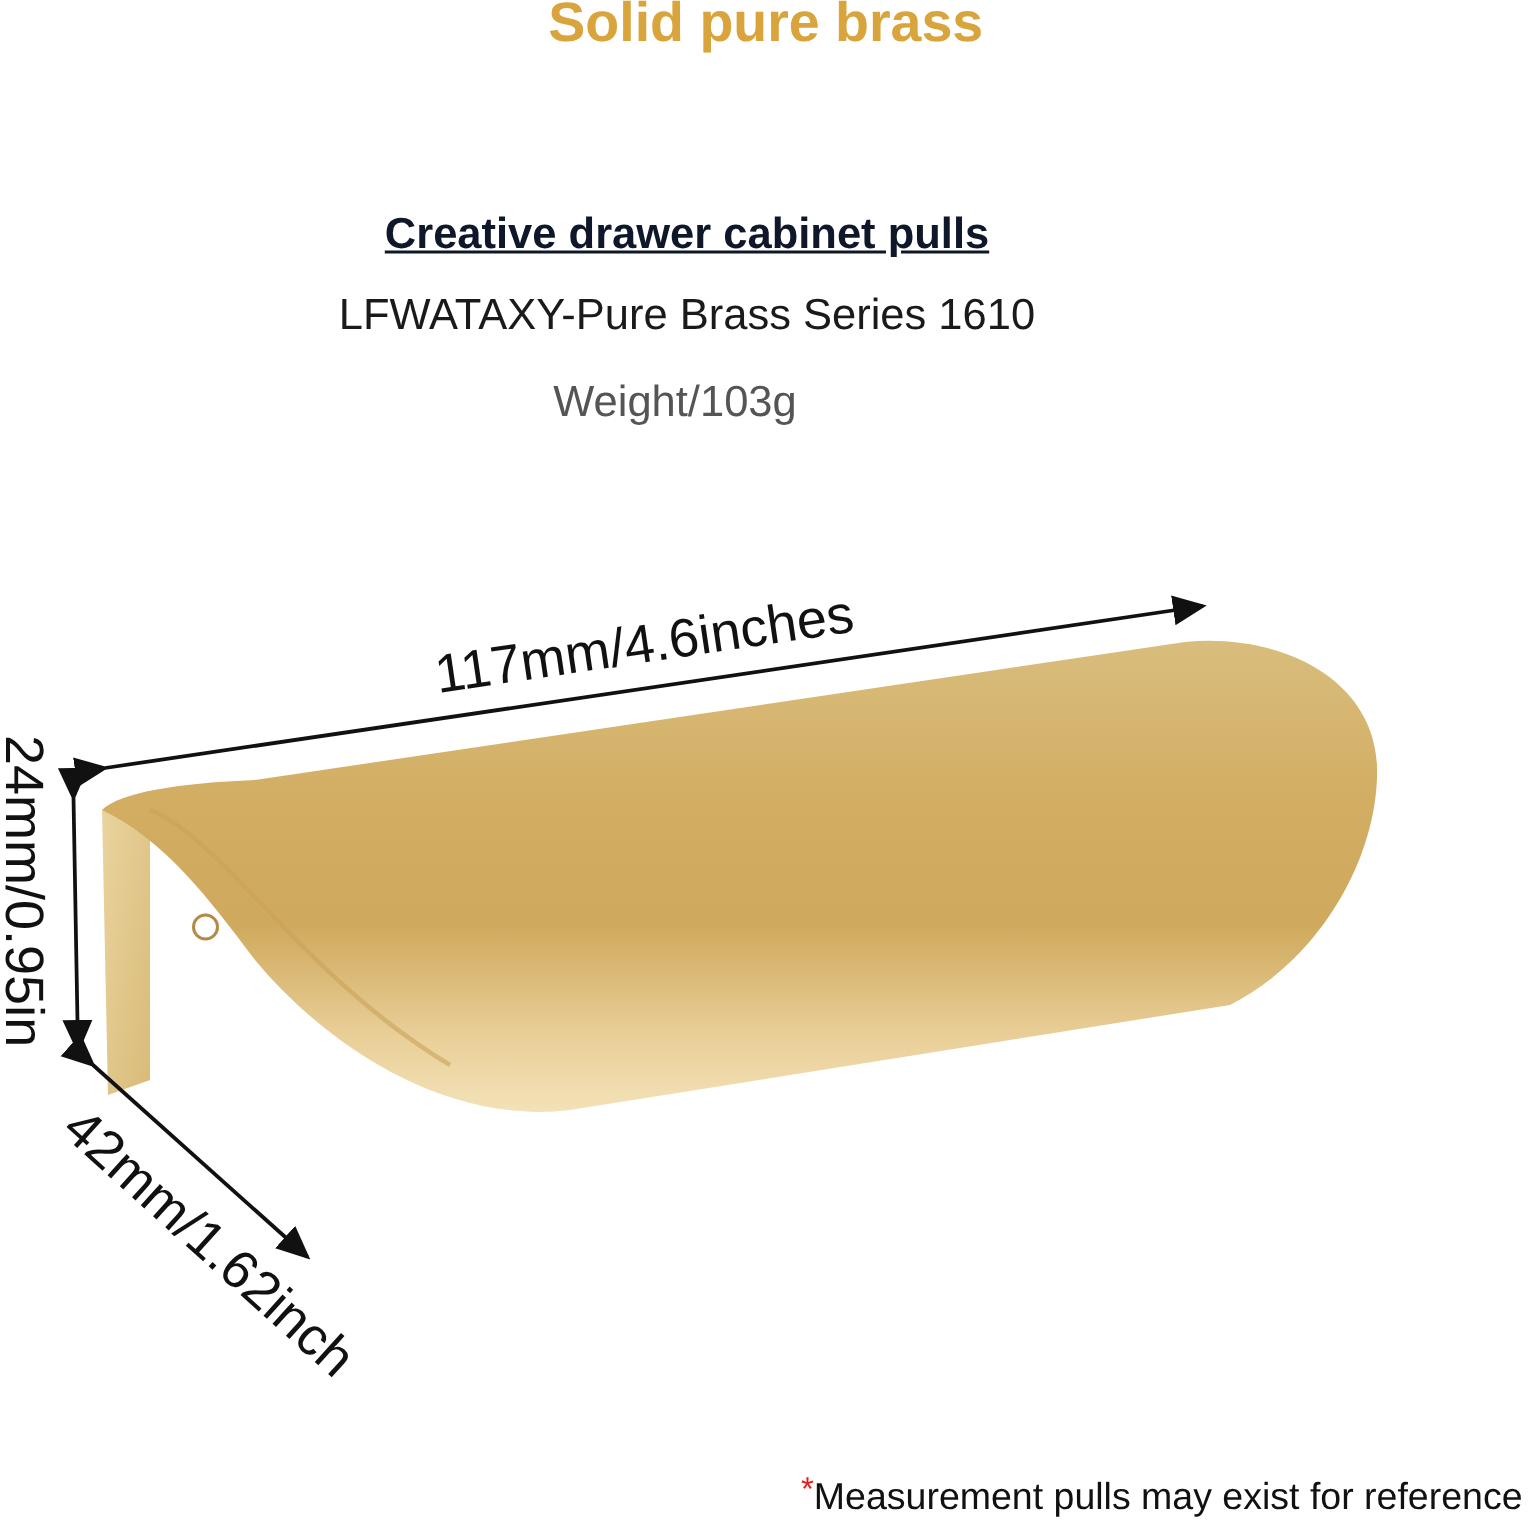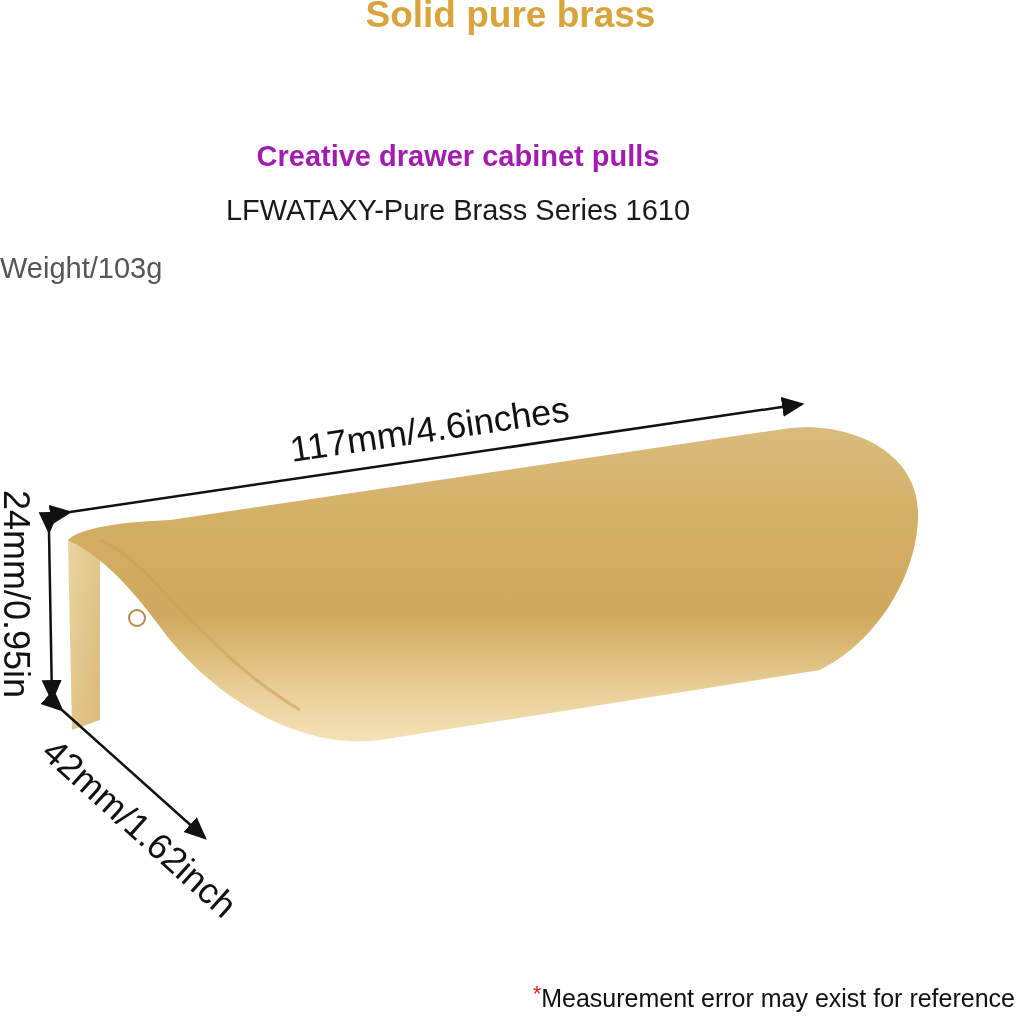--- a/index.html
+++ b/index.html
@@ -1,20 +1,20 @@
 <!DOCTYPE html>
 <html><head>
 <meta charset="utf-8">
 <style>
   html, body { margin:0; padding:0; background:#ffffff; }
   body { width:1021px; height:1024px; position:relative; overflow:hidden; font-family:"Liberation Sans", sans-serif; }
   .title { position:absolute; top:-6px; left:0; width:1021px; text-align:center; font-size:37px; font-weight:bold; color:#d9a43b; }
-  .sub1 { position:absolute; top:140px; left:0; width:916px; text-align:center; font-size:29px; font-weight:bold; color:#a21caf; }
+  .sub1 { position:absolute; top:140px; left:0; width:916px; text-align:center; font-size:29px; font-weight:bold; color:#0f172a;text-decoration:underline; }
   .sub2 { position:absolute; top:194px; left:0; width:916px; text-align:center; font-size:29px; color:#1a1a1a; }
-  .sub3 { position:absolute; top:252px; left:0; width:900px; font-size:29px; color:#555555; }
+  .sub3 { position:absolute; top:252px; left:0; width:900px; text-align:center; font-size:29px; color:#555555; }
   svg.art { position:absolute; left:0; top:0; }
   .foot { position:absolute; top:984px; right:6px; font-size:25px; color:#111; }
   .foot .star { color:#e02020; position:relative; top:-6px; font-size:22px; }
 </style>
 </head>
 <body>
 
 <div class="title">Solid pure brass</div>
 <div class="sub1">Creative drawer cabinet pulls</div>
 <div class="sub2">LFWATAXY-Pure Brass Series 1610</div>
@@ -48,13 +48,13 @@
 
   <line x1="70" y1="512" x2="802" y2="404" stroke="#111" stroke-width="2.5" marker-start="url(#ah)" marker-end="url(#ah)"></line>
   <line x1="49" y1="532" x2="52" y2="700" stroke="#111" stroke-width="2.5" marker-start="url(#ah)" marker-end="url(#ah)"></line>
   <line x1="62" y1="710" x2="205" y2="838" stroke="#111" stroke-width="2.5" marker-start="url(#ah)" marker-end="url(#ah)"></line>
 
   <text x="0" y="0" font-family="Liberation Sans, sans-serif" font-size="36" fill="#111" transform="translate(292,462) rotate(-8.4)">117mm/4.6inches</text>
   <text x="0" y="0" font-family="Liberation Sans, sans-serif" font-size="36" fill="#111" transform="translate(4,490) rotate(90)">24mm/0.95in</text>
   <text x="0" y="0" font-family="Liberation Sans, sans-serif" font-size="36" fill="#111" transform="translate(40,755) rotate(42)">42mm/1.62inch</text>
 </svg>
 
-<div class="foot"><span class="star">*</span><span>Measurement error may exist for reference</span></div>
+<div class="foot"><span class="star">*</span><span>Measurement pulls may exist for reference</span></div>
 
 </body></html>

